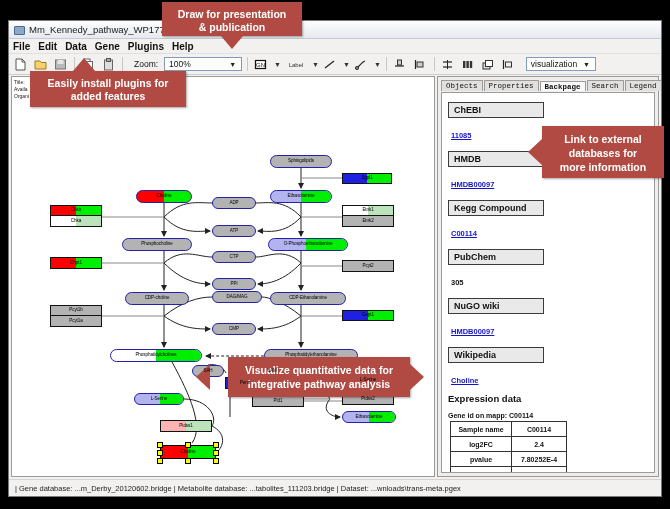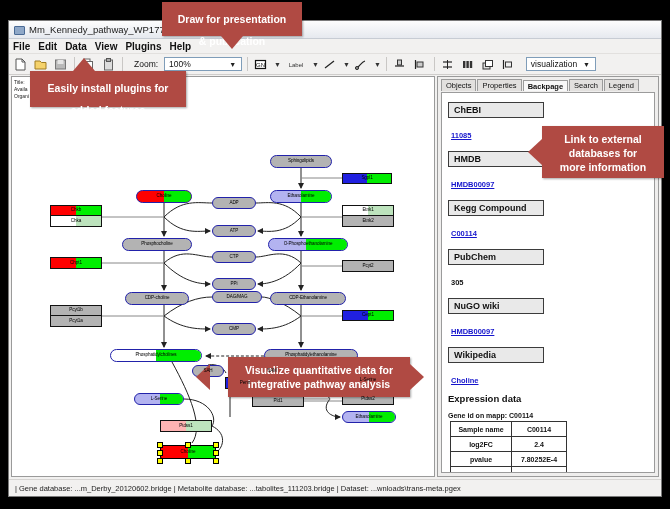--- a/index.html
+++ b/index.html
@@ -37,21 +37,21 @@
   .content{position:absolute;left:0;top:55px;right:0;bottom:17px;}
   .canvaswrap{position:absolute;left:2px;top:0;width:424px;bottom:2px;background:#fff;
               border:1px solid #9a9a9a;box-sizing:border-box;overflow:hidden;}
   .sidepanel{position:absolute;left:428px;top:0;right:2px;bottom:2px;background:#efeeed;
              border:1px solid #9a9a9a;box-sizing:border-box;}
 
   
   .metastrip{position:absolute;left:2px;top:2px;width:36px;font-size:5px;line-height:7px;color:#222;}
 
   
-  .tabrow{height:14px;display:flex;align-items:flex-end;padding-left:3px;background:#efeeed;}
+  .tabrow{height:14px;display:flex;align-items:flex-end;padding-left:3px;background:#efeeed;font-family:Liberation Mono, monospace;}
   .tab{font-size:7.5px;padding:1px 4px 1px;border:1px solid #9b9b9b;border-bottom:none;
        background:#e2e0de;color:#111;margin-right:1px;border-radius:1px 1px 0 0;}
   .tab.active{background:#f8f8f8;font-weight:bold;padding-bottom:0;}
   .panelbody{position:absolute;left:3px;top:15px;right:3px;bottom:3px;background:#fff;
              border:1px solid #9b9b9b;box-sizing:border-box;overflow:hidden;}
   .panelinner{position:absolute;left:6px;top:6px;right:10px;bottom:0;}
 
   .dbhead{display:inline-block;min-width:84px;border:1px solid #3b3b3b;background:#e9e9e9;
           font-size:9px;font-weight:bold;color:#111;padding:2px 5px;margin-bottom:13px;}
   .dblink{font-size:7.5px;color:#1414cc;text-decoration:underline;margin:0 0 8px 3px;display:block;
@@ -76,21 +76,21 @@
         letter-spacing:-0.1px;overflow:hidden;}
   .metab{border:1px solid #2222aa;border-radius:9px;background:#b3b3b3;}
   .gene{border:1px solid #111;background:#b3b3b3;}
   .half{position:absolute;top:0;bottom:0;}
   .nlabel{position:relative;z-index:3;font-weight:normal;}
 
   svg.wires{position:absolute;left:0;top:0;width:424px;height:424px;}
 
   
   .callout{position:absolute;background:#b04a43;color:#fff;font-weight:bold;text-align:center;
-           font-size:10.5px;line-height:22px;padding:6px 8px;box-sizing:border-box;
+           font-size:10.5px;line-height:13px;padding:6px 8px;box-sizing:border-box;
            box-shadow:1px 1px 2px rgba(0,0,0,.35);}
   .arrow{position:absolute;width:0;height:0;}
   .arr-down{border-left:11px solid transparent;border-right:11px solid transparent;
             border-top:13px solid #b04a43;}
   .arr-up{border-left:11px solid transparent;border-right:11px solid transparent;
           border-bottom:13px solid #b04a43;}
   .arr-left{border-top:13px solid transparent;border-bottom:13px solid transparent;
             border-right:14px solid #b04a43;}
   .arr-right{border-top:13px solid transparent;border-bottom:13px solid transparent;
              border-left:14px solid #b04a43;}
@@ -107,21 +107,21 @@
 
     <div class="titlebar">
       <span class="tbicon"></span>
       <span class="tbtxt">Mm_Kennedy_pathway_WP1771_45176.gpml</span>
     </div>
 
     <div class="menubar">
       <span>File</span>
       <span>Edit</span>
       <span>Data</span>
-      <span>View</span>
+      <span>Gene</span>
       <span>Plugins</span>
       <span>Help</span>
     </div>
 
     <div class="toolbar">
       <span class="tbtn">
         <svg width="15" height="15" viewBox="0 0 15 15">
             <path d="M3 2h6l3 3v8H3z" fill="#fff" stroke="#555" stroke-width="1"></path>
             <path d="M9 2v3h3" fill="none" stroke="#555"></path>
           </svg>

